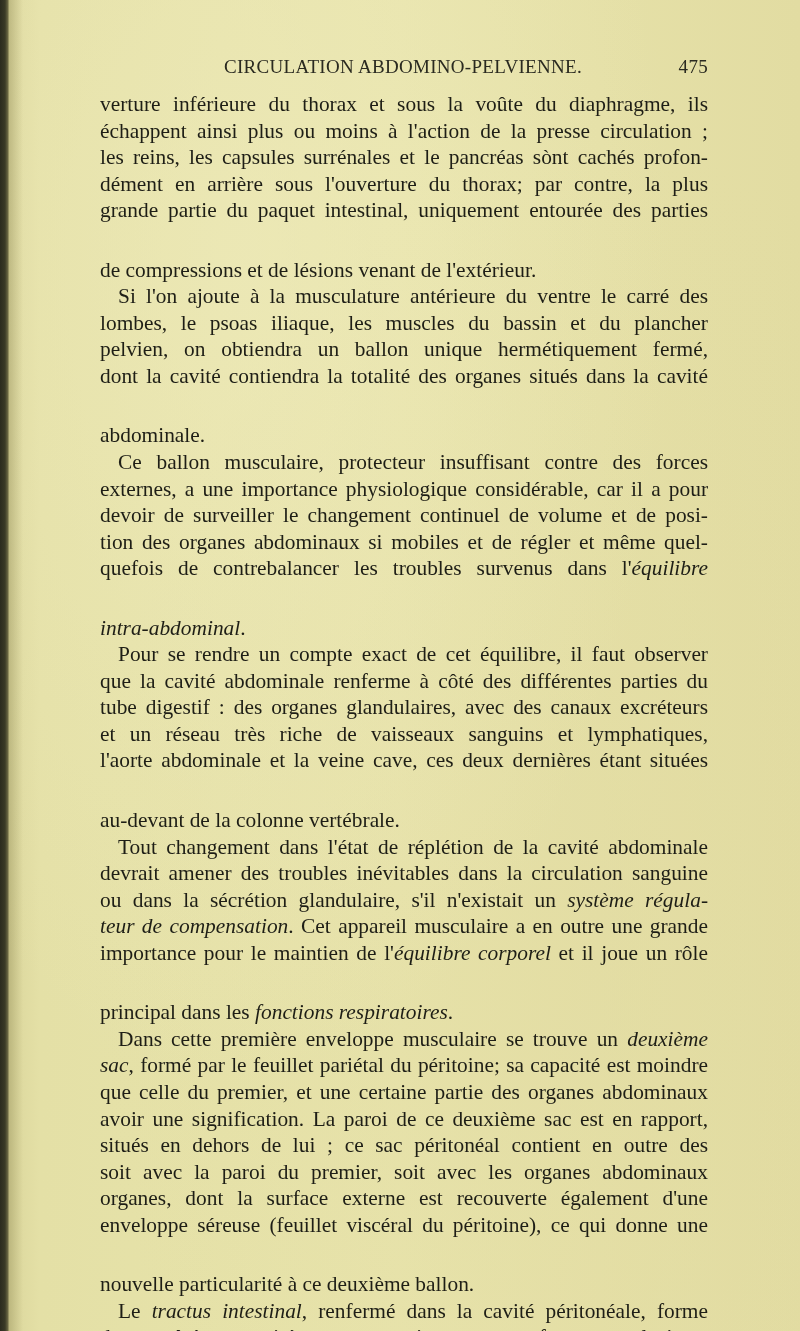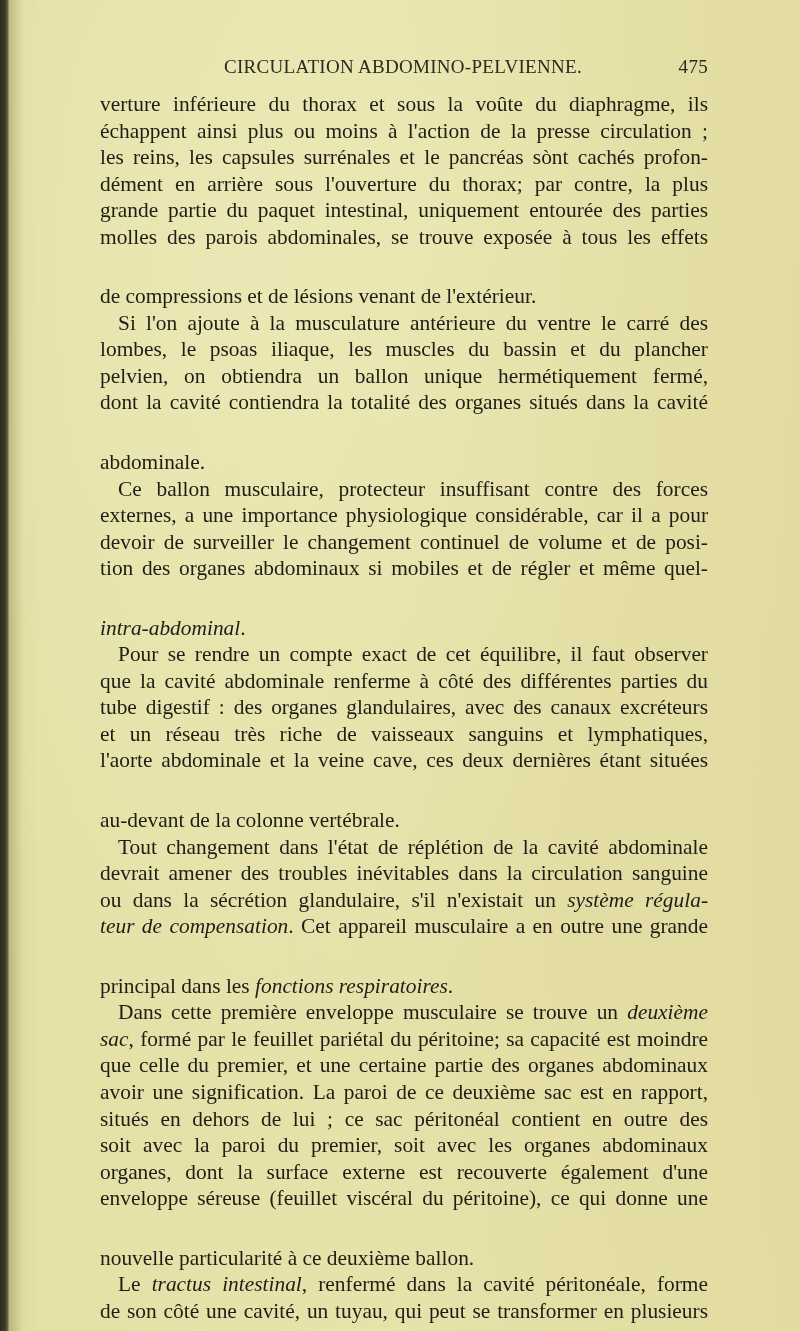--- a/index.html
+++ b/index.html
@@ -106,54 +106,55 @@
   </div>
 
   <div class="body-text">
 
     <div>
       <span class="line">verture inférieure du thorax et sous la voûte du diaphragme, ils</span>
       <span class="line">échappent ainsi plus ou moins à l'action de la presse circulation ;</span>
       <span class="line">les reins, les capsules surrénales et le pancréas sònt cachés profon-</span>
       <span class="line">dément en arrière sous l'ouverture du thorax; par contre, la plus</span>
       <span class="line">grande partie du paquet intestinal, uniquement entourée des parties</span>
-      <span class="line">molles des parois abdominales, se trouve exposée à tous les effets</span>
       <span class="line last">de compressions et de lésions venant de l'extérieur.</span>
     </div>
 
     <div>
       <span class="line indent">Si l'on ajoute à la musculature antérieure du ventre le carré des</span>
       <span class="line">lombes, le psoas iliaque, les muscles du bassin et du plancher</span>
       <span class="line">pelvien, on obtiendra un ballon unique hermétiquement fermé,</span>
       <span class="line">dont la cavité contiendra la totalité des organes situés dans la cavité</span>
       <span class="line last">abdominale.</span>
     </div>
 
     <div>
       <span class="line indent">Ce ballon musculaire, protecteur insuffisant contre des forces</span>
       <span class="line">externes, a une importance physiologique considérable, car il a pour</span>
       <span class="line">devoir de surveiller le changement continuel de volume et de posi-</span>
       <span class="line">tion des organes abdominaux si mobiles et de régler et même quel-</span>
+      <span class="line"><span>quefois de contrebalancer les troubles survenus dans l'</span><span class="it">équilibre</span></span>
       <span class="line last"><span class="it">intra-abdominal</span><span>.</span></span>
     </div>
 
     <div>
       <span class="line indent">Pour se rendre un compte exact de cet équilibre, il faut observer</span>
       <span class="line">que la cavité abdominale renferme à côté des différentes parties du</span>
       <span class="line">tube digestif : des organes glandulaires, avec des canaux excréteurs</span>
       <span class="line">et un réseau très riche de vaisseaux sanguins et lymphatiques,</span>
       <span class="line">l'aorte abdominale et la veine cave, ces deux dernières étant situées</span>
       <span class="line last">au-devant de la colonne vertébrale.</span>
     </div>
 
     <div>
       <span class="line indent">Tout changement dans l'état de réplétion de la cavité abdominale</span>
       <span class="line">devrait amener des troubles inévitables dans la circulation sanguine</span>
       <span class="line"><span>ou dans la sécrétion glandulaire, s'il n'existait un </span><span class="it">système régula-</span></span>
       <span class="line"><span class="it">teur de compensation</span><span>. Cet appareil musculaire a en outre une grande</span></span>
+      <span class="line"><span>importance pour le maintien de l'</span><span class="it">équilibre corporel</span><span> et il joue un rôle</span></span>
       <span class="line last"><span>principal dans les </span><span class="it">fonctions respiratoires</span><span>.</span></span>
     </div>
 
     <div>
       <span class="line indent"><span>Dans cette première enveloppe musculaire se trouve un </span><span class="it">deuxième</span></span>
       <span class="line"><span class="it">sac</span><span>, formé par le feuillet pariétal du péritoine; sa capacité est moindre</span></span>
       <span class="line">que celle du premier, et une certaine partie des organes abdominaux</span>
       <span class="line">avoir une signification. La paroi de ce deuxième sac est en rapport,</span>
       <span class="line">situés en dehors de lui ; ce sac péritonéal contient en outre des</span>
       <span class="line">soit avec la paroi du premier, soit avec les organes abdominaux</span>

